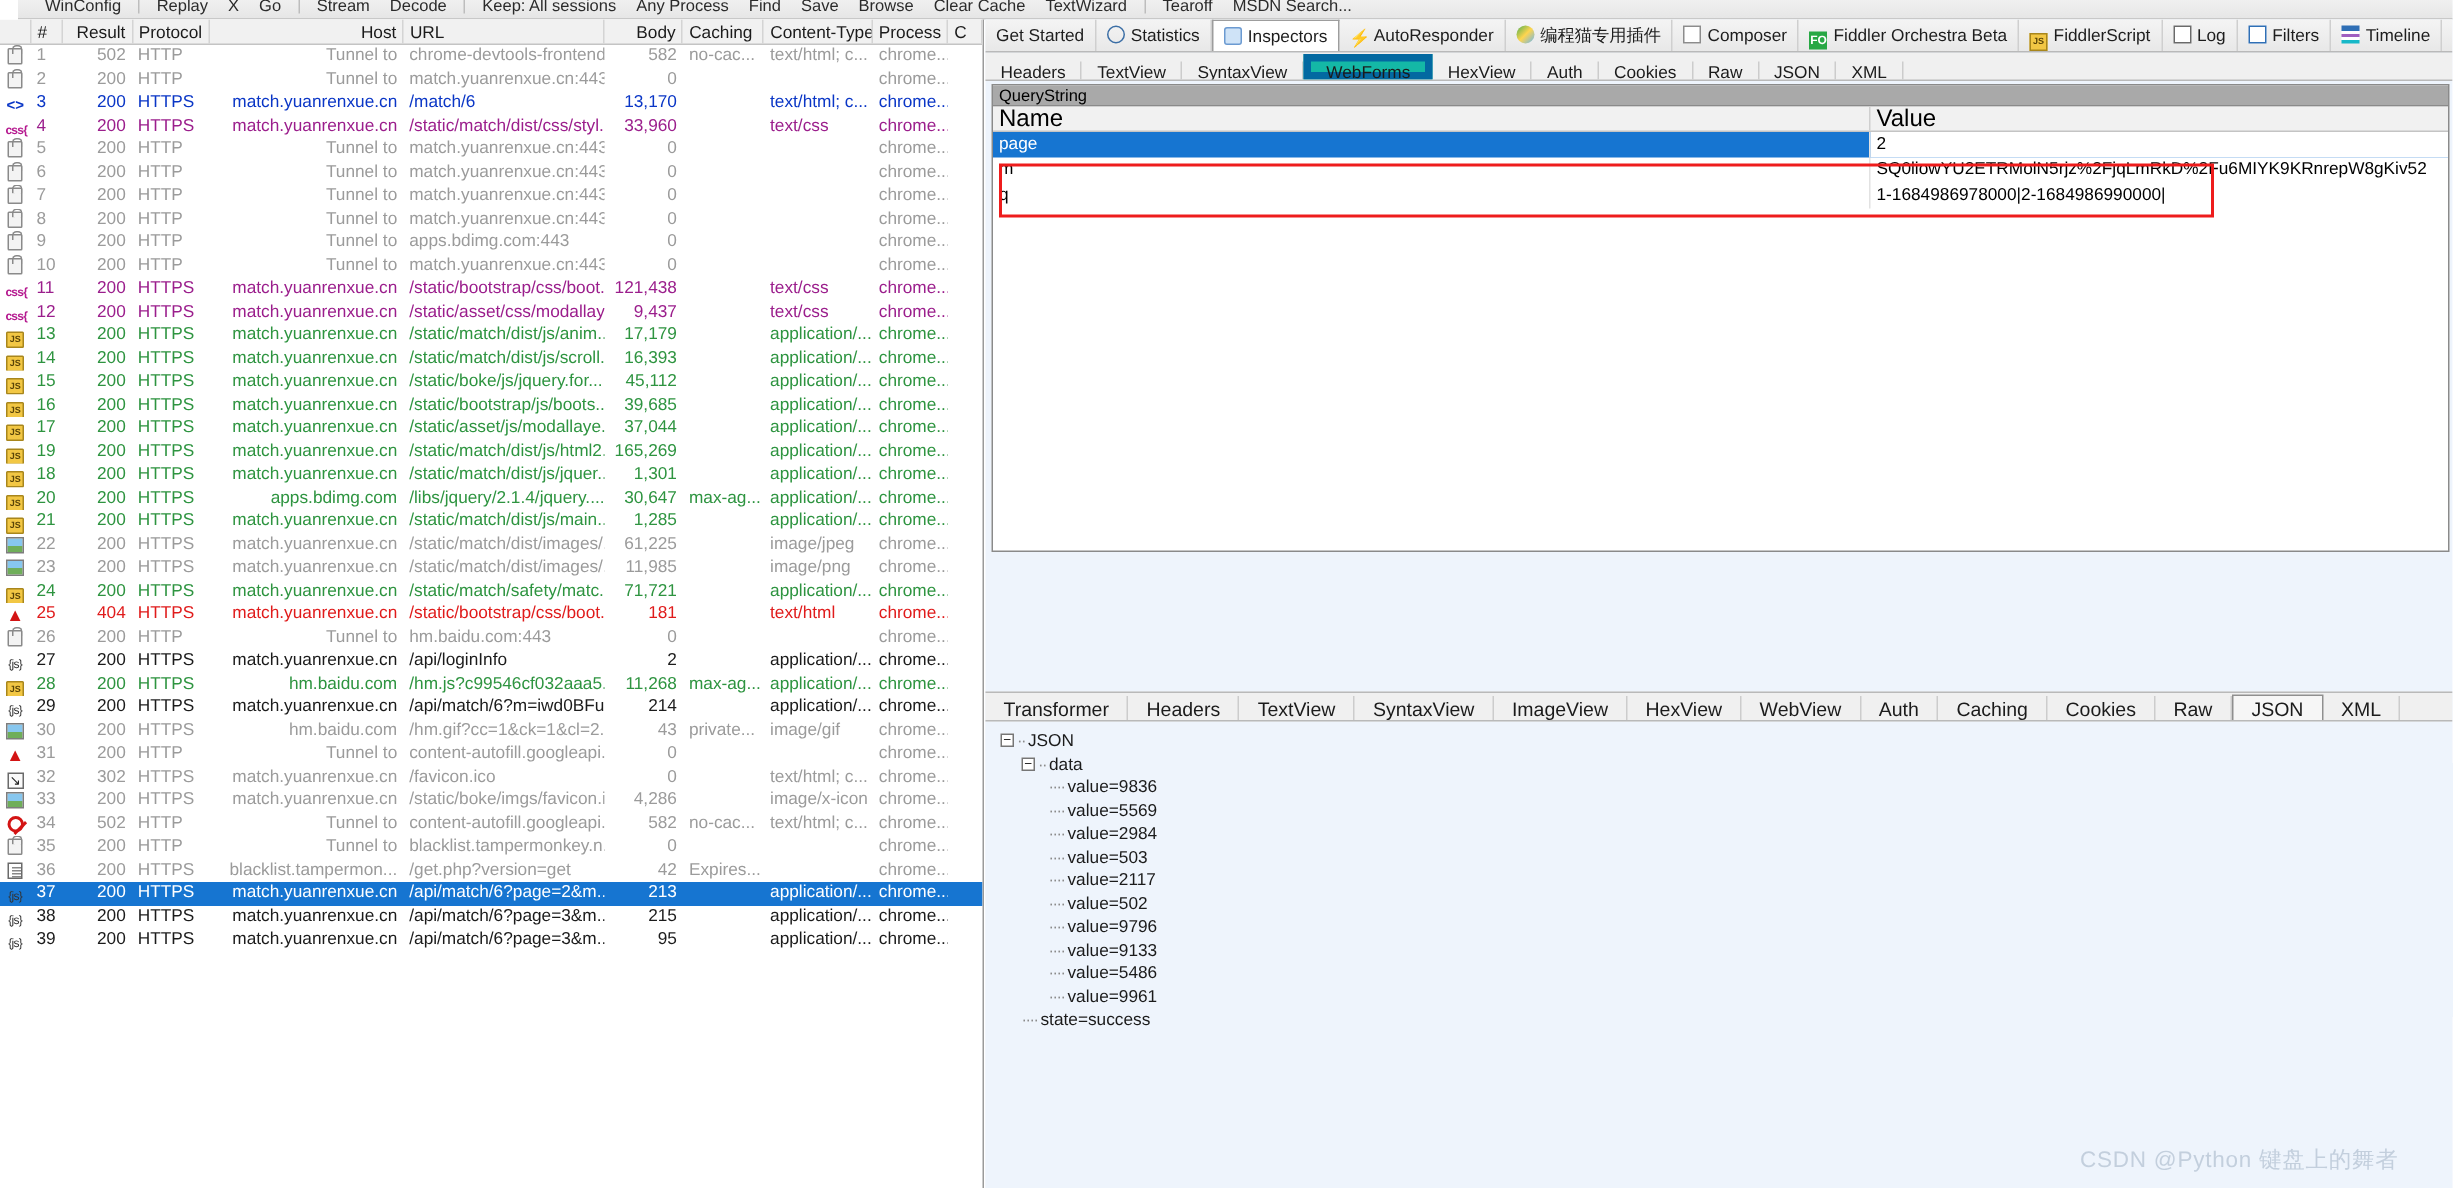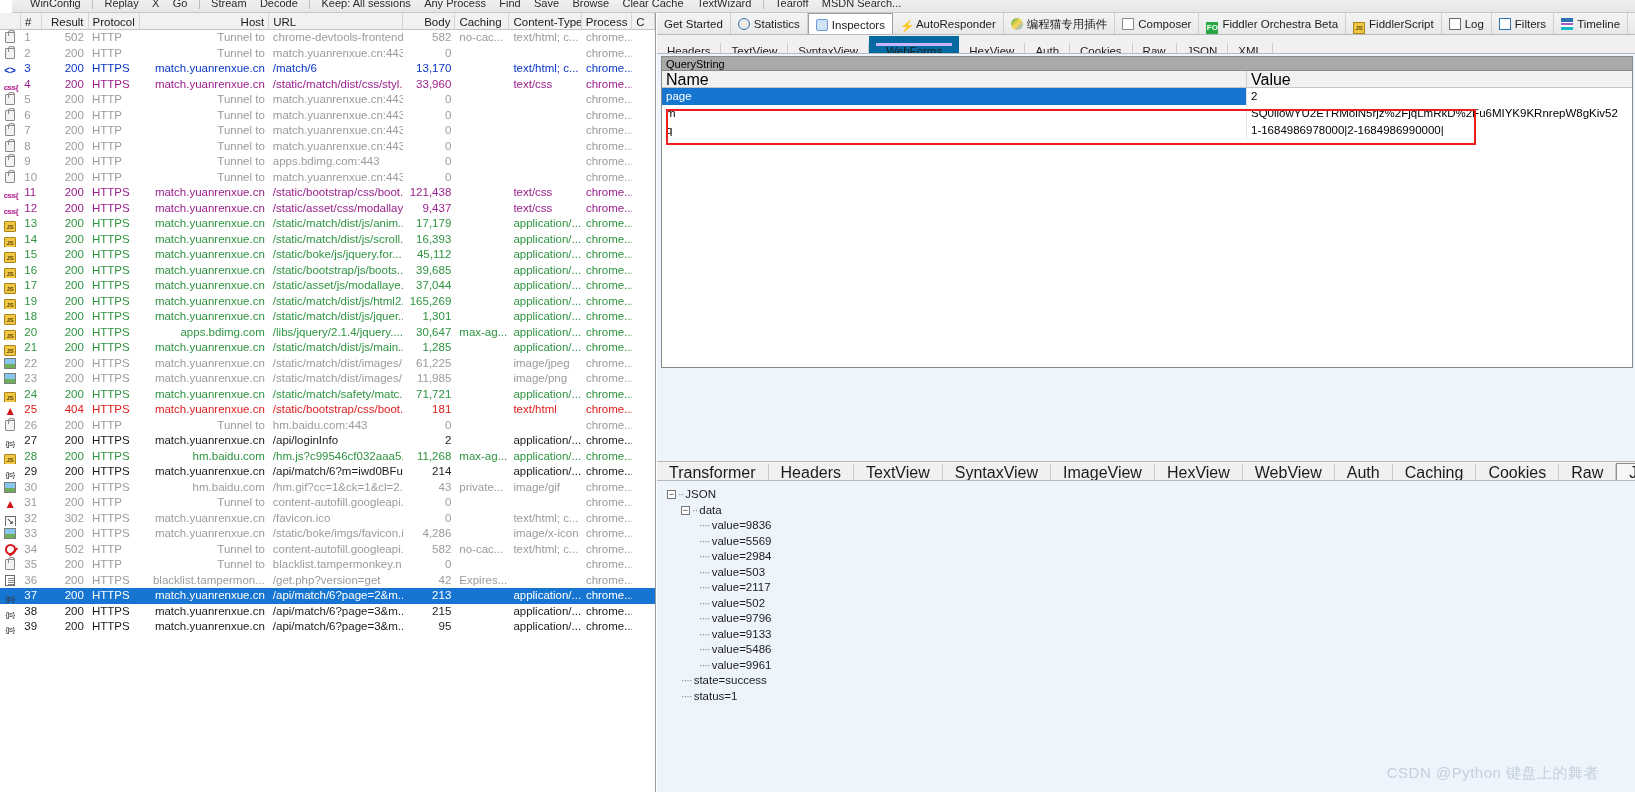--- a/index.html
+++ b/index.html
@@ -142,21 +142,21 @@
 
   .subtabs {
     height: 19px; background: #f0f0f0; border-bottom: 1px solid #b9b9b9;
     white-space: nowrap; overflow: hidden;
   }
   .subtabs .stab {
     display:inline-block; height:17px; line-height:17px; padding: 0 10px;
     font-size:11.5px; color:#1b1b1b; border-right:1px solid #cccccc; margin-top:1px;
   }
   .subtabs .stab.active {
-    border: 7px solid #0369a1; background:#c4b5fd; height:17px;
+    border: 5px solid #0369a1; background:#14b8a6; height:17px;
   }
 
   
   .wf-wrap { position:relative; height: 312px; background:#ffffff; border:1px solid #8a8a8a; margin: 2px 2px 0 4px; }
   .wf-section {
     height:14px; background:#a9a9a9; color:#000; font-size:11px; line-height:14px;
     padding-left:4px; border-bottom:1px solid #8a8a8a;
   }
   .wf-head { display:flex; height:17px; background:#f1f1f1; border-bottom:1px solid #c4c4c4; font-size:16px; }
   .wf-head div { padding:1px 4px; line-height:15px; }
@@ -168,21 +168,21 @@
   .wf-row.sel { background:#1675d1; color:#ffffff; }
   .wf-row.sel .vl { background:#ffffff; color:#000; }
   .redbox {
     position:absolute; left:4px; top:52px; width:810px; height:36px;
     border:2px solid #ee1c1c; pointer-events:none; z-index:5;
   }
 
   
   .bottompane { position:absolute; left:0; top:448px; width:978px; height:344px; background:#eef4fc; }
   .btabs { height:20px; background:#f0f0f0; border-top:1px solid #b9b9b9; border-bottom:1px solid #b9b9b9; white-space:nowrap; overflow:hidden;}
-  .btabs .stab { display:inline-block; height:18px; line-height:18px; padding:0 12px; font-size:16px; color:#1b1b1b; border-right:1px solid #cccccc; margin-top:1px;}
+  .btabs .stab { display:inline-block; height:18px; line-height:18px; padding:0 12px; font-size:13px; color:#1b1b1b; border-right:1px solid #cccccc; margin-top:1px;}
   .btabs .stab.active { border:1px solid #8f8f8f; background:#f6f6f6; }
   .jsontree { padding:6px 0 0 10px; font-size:11.5px; color:#1b1b1b; line-height:15.5px; }
   .jnode { white-space:nowrap; position:relative; }
   .toggle {
     display:inline-block; width:9px; height:9px; border:1px solid #767676;
     background:#ffffff; font-size:9px; line-height:7px; text-align:center;
     vertical-align:1px; margin-right:2px; color:#222;
   }
   .indent1 { padding-left:14px; }
   .indent2 { padding-left:32px; }
@@ -783,19 +783,18 @@
           <div class="jnode indent2"><span class="dashline">····</span><span>value=5569</span></div>
           <div class="jnode indent2"><span class="dashline">····</span><span>value=2984</span></div>
           <div class="jnode indent2"><span class="dashline">····</span><span>value=503</span></div>
           <div class="jnode indent2"><span class="dashline">····</span><span>value=2117</span></div>
           <div class="jnode indent2"><span class="dashline">····</span><span>value=502</span></div>
           <div class="jnode indent2"><span class="dashline">····</span><span>value=9796</span></div>
           <div class="jnode indent2"><span class="dashline">····</span><span>value=9133</span></div>
           <div class="jnode indent2"><span class="dashline">····</span><span>value=5486</span></div>
           <div class="jnode indent2"><span class="dashline">····</span><span>value=9961</span></div>
           <div class="jnode indent1"><span class="dashline">····</span><span>state=success</span></div>
-          <div class="jnode indent1"><span class="dashline">····</span><span>status=1</span></div>
         </div>
       <div class="watermark">CSDN @Python  键盘上的舞者</div>
     </div>
 
   </div>
 </div>
 
 </body></html>

